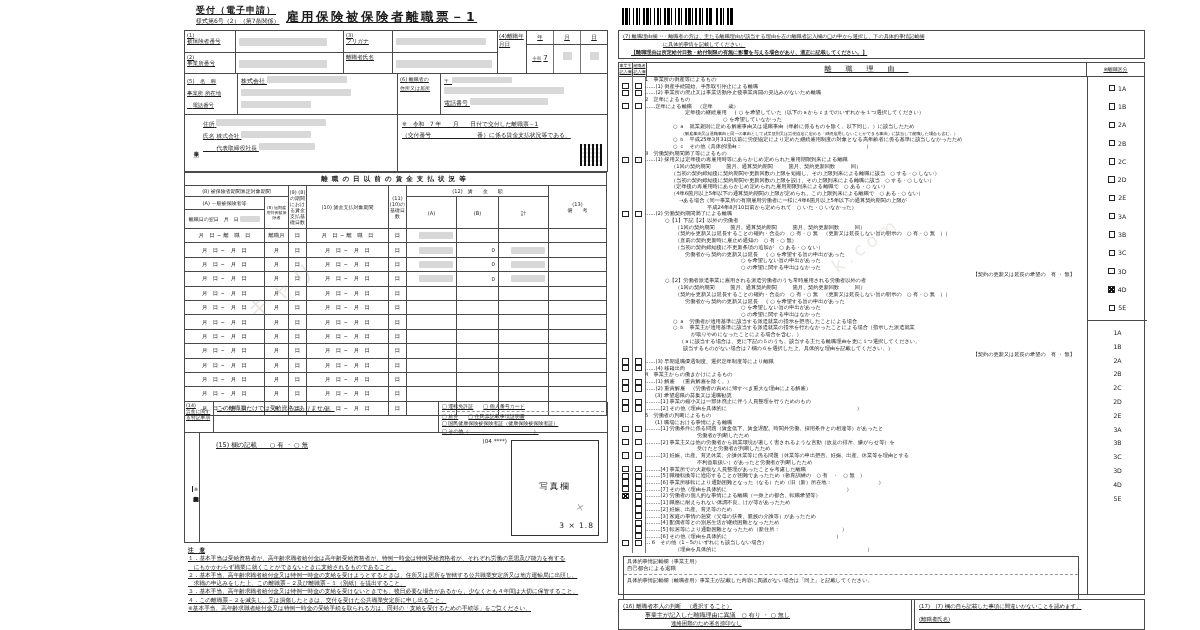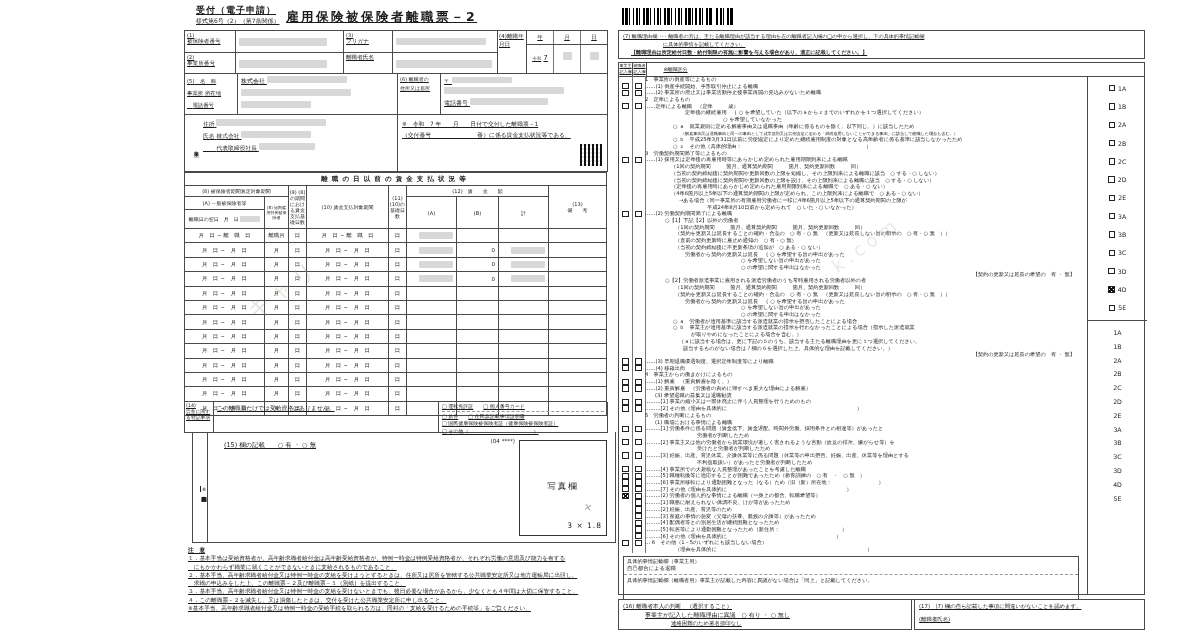--- a/index.html
+++ b/index.html
@@ -63,21 +63,21 @@
   .wt tbody td.amt { text-align:right; padding-right:3px; }
   .wt .blur { width:34px; height:7px; vertical-align:middle; }
 
   .r14 { left:2px; top:398px; width:422px; height:30px; border:1px solid #4a4a4a; border-top:none; display:flex; }
   .r14lab { width:26px; border-right:1px solid #4a4a4a; font-size:4.8px; padding:1px 1px; line-height:6px; }
   .r14val { flex:1; font-size:5.8px; padding:2px 3px; border-right:1px solid #4a4a4a; }
   .docs { width:162px; padding:1px 3px; font-size:5px; line-height:7.2px; }
   .docs .dline { display:flex; gap:10px; white-space:nowrap; }
   .docs .dsep { border-top:1px dashed #999; margin:1px 0; }
 
-  .peso { left:10px; top:428px; width:422px; height:110px; border:1px solid #4a4a4a; border-top:none; display:flex; }
+  .peso { left:2px; top:428px; width:422px; height:110px; border:1px solid #4a4a4a; border-top:none; display:flex; }
   .pesoside { width:14px; border-right:1px solid #4a4a4a; font-size:5px; text-align:center; padding-top:3px; }
   .pesomain { flex:1; position:relative; font-size:6.4px; padding:6px 0 0 16px; line-height:15px; }
   .photo { position:absolute; right:8px; top:8px; width:86px; height:94px; border:1px solid #333; }
   .photo .plabel { text-align:center; margin-top:38px; font-size:8.5px; letter-spacing:2px; }
   .photo .psize { position:absolute; right:4px; bottom:2px; font-size:7.5px; letter-spacing:1px; }
   .photo .pcross { position:absolute; right:14px; bottom:20px; color:#aaa; font-size:10px; transform:rotate(12deg); }
   .pcode { position:absolute; right:100px; top:2px; font-size:5.6px; }
 
   .notes { left:6px; top:542px; width:416px; font-size:5.7px; line-height:8.3px; }
 
@@ -122,21 +122,21 @@
 </head>
 <body>
 
 <div class="stage">
 
   <div class="page" id="p1">
     <div class="wm" style="left:60px; top:270px;">キャリ</div>
 
     <div class="abs p1-reception">受付（電子申請）</div>
     <div class="abs p1-formno">様式第6号（2）（第7条関係）</div>
-    <div class="abs p1-title">雇用保険被保険者離職票－2</div>
+    <div class="abs p1-title">雇用保険被保険者離職票－1</div>
 
     <div class="abs fbox">
       <div class="rowtop">
         <div class="ftl">
           <div class="fr">
             <div class="flab"><span class="num">(1)</span><span>被保険者番号</span></div>
             <div class="fval w1">
                 <span class="blur" style="width:88px;height:8px;"></span>
               </div>
             <div class="flab" style="width:44px;"><span class="num">(3)</span><span>フリガナ</span></div>
@@ -454,20 +454,21 @@
     <div class="abs h7box">
         <div>(7) 離職理由欄 ･･･ 離職者の方は、主たる離職理由が該当する理由を左の離職者記入欄の□の中から選択し、下の具体的事情記載欄</div>
         <div class="ind">に具体的事情を記載してください。</div>
         <div class="b2">【離職理由は所定給付日数・給付制限の有無に影響を与える場合があり、適正に記載してください。】</div>
       </div>
 
     <div class="abs mtable">
       <div class="mhead">
         <div class="mh1">事業主記入欄</div>
         <div class="mh2">離職者記入欄</div>
+        <div class="mh3">離職理由</div>
         <div class="mh4">※離職区分</div>
       </div>
       <div class="mbody">
         <div class="vl" style="left:13px;"></div>
         <div class="vl" style="left:26px;"></div>
         <div class="reasons">
             <div class="rl">
               <span class="slot"></span>
               <span class="slot"></span>
               <span class="rtxt">1　事業所の倒産等によるもの</span>

